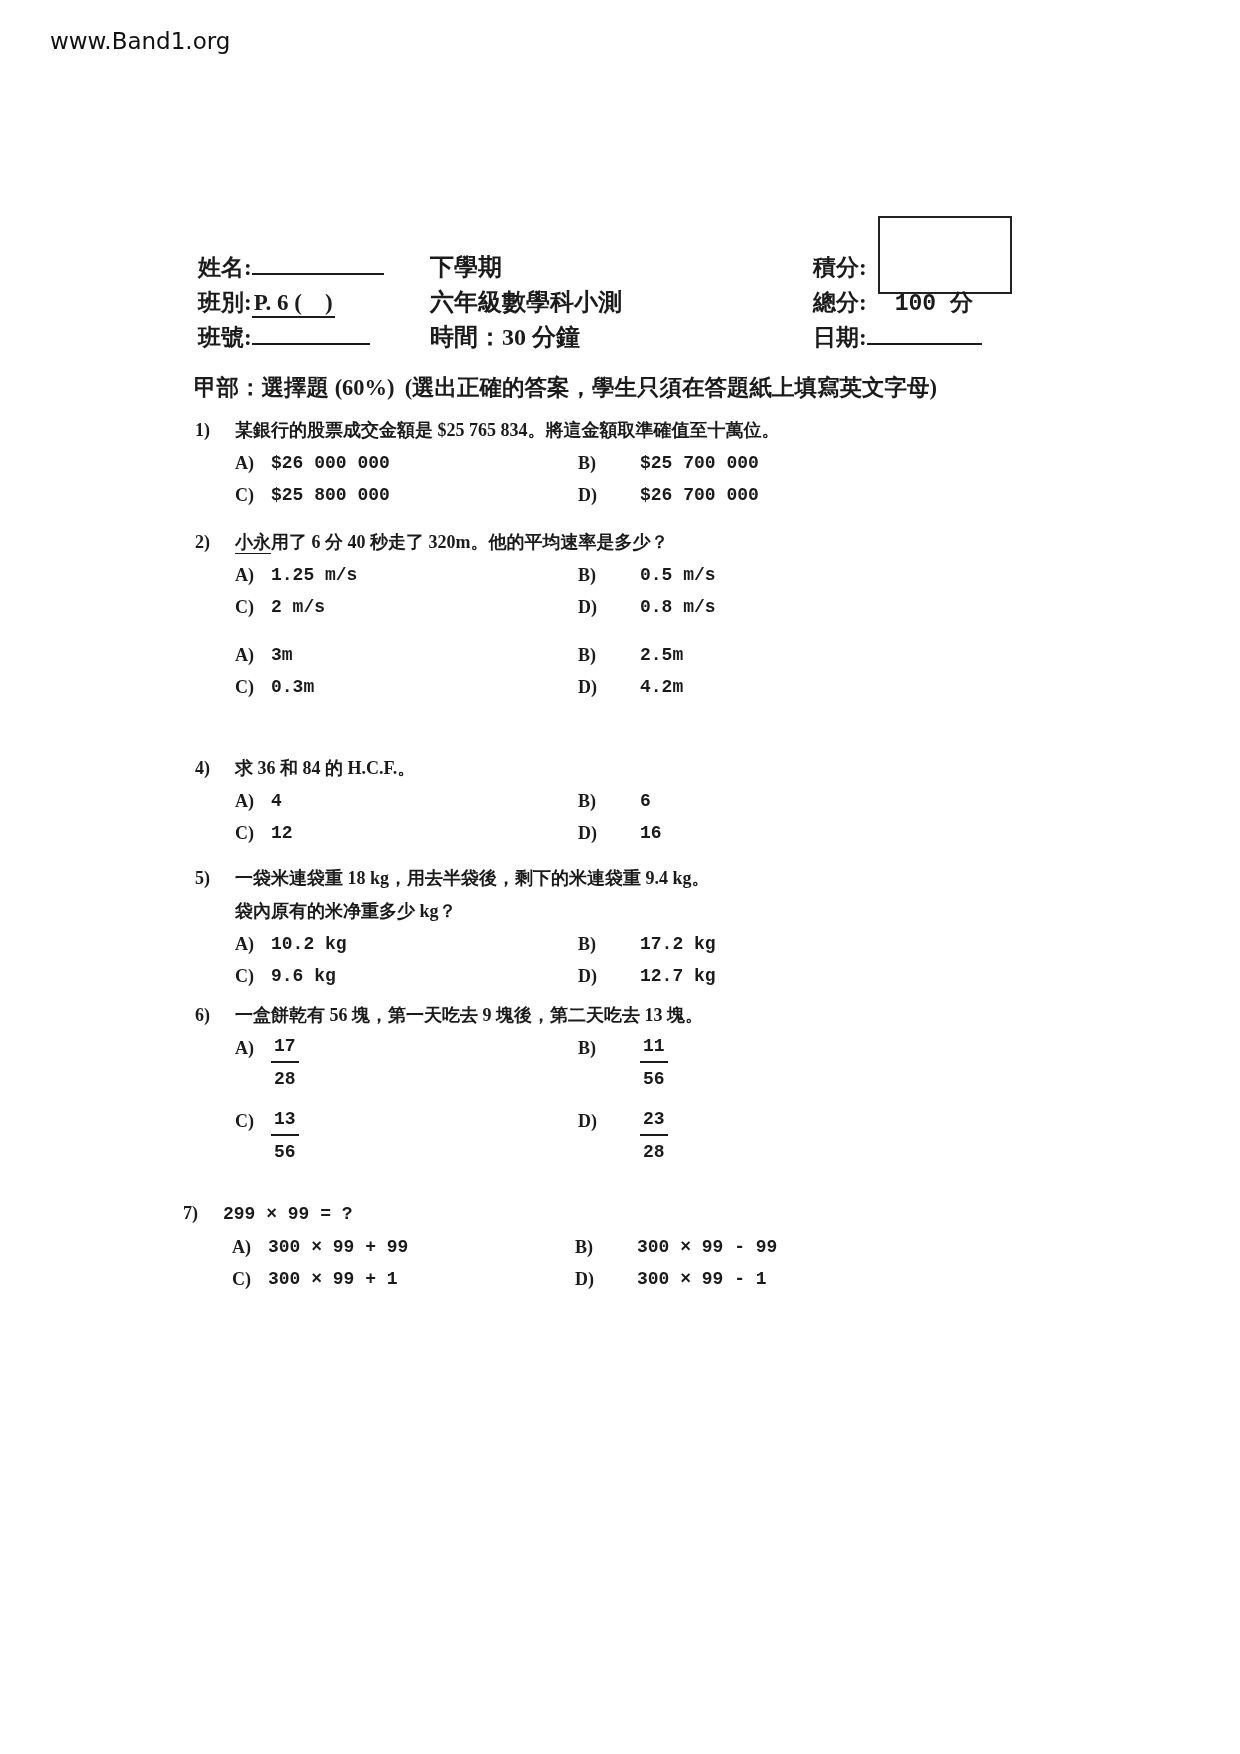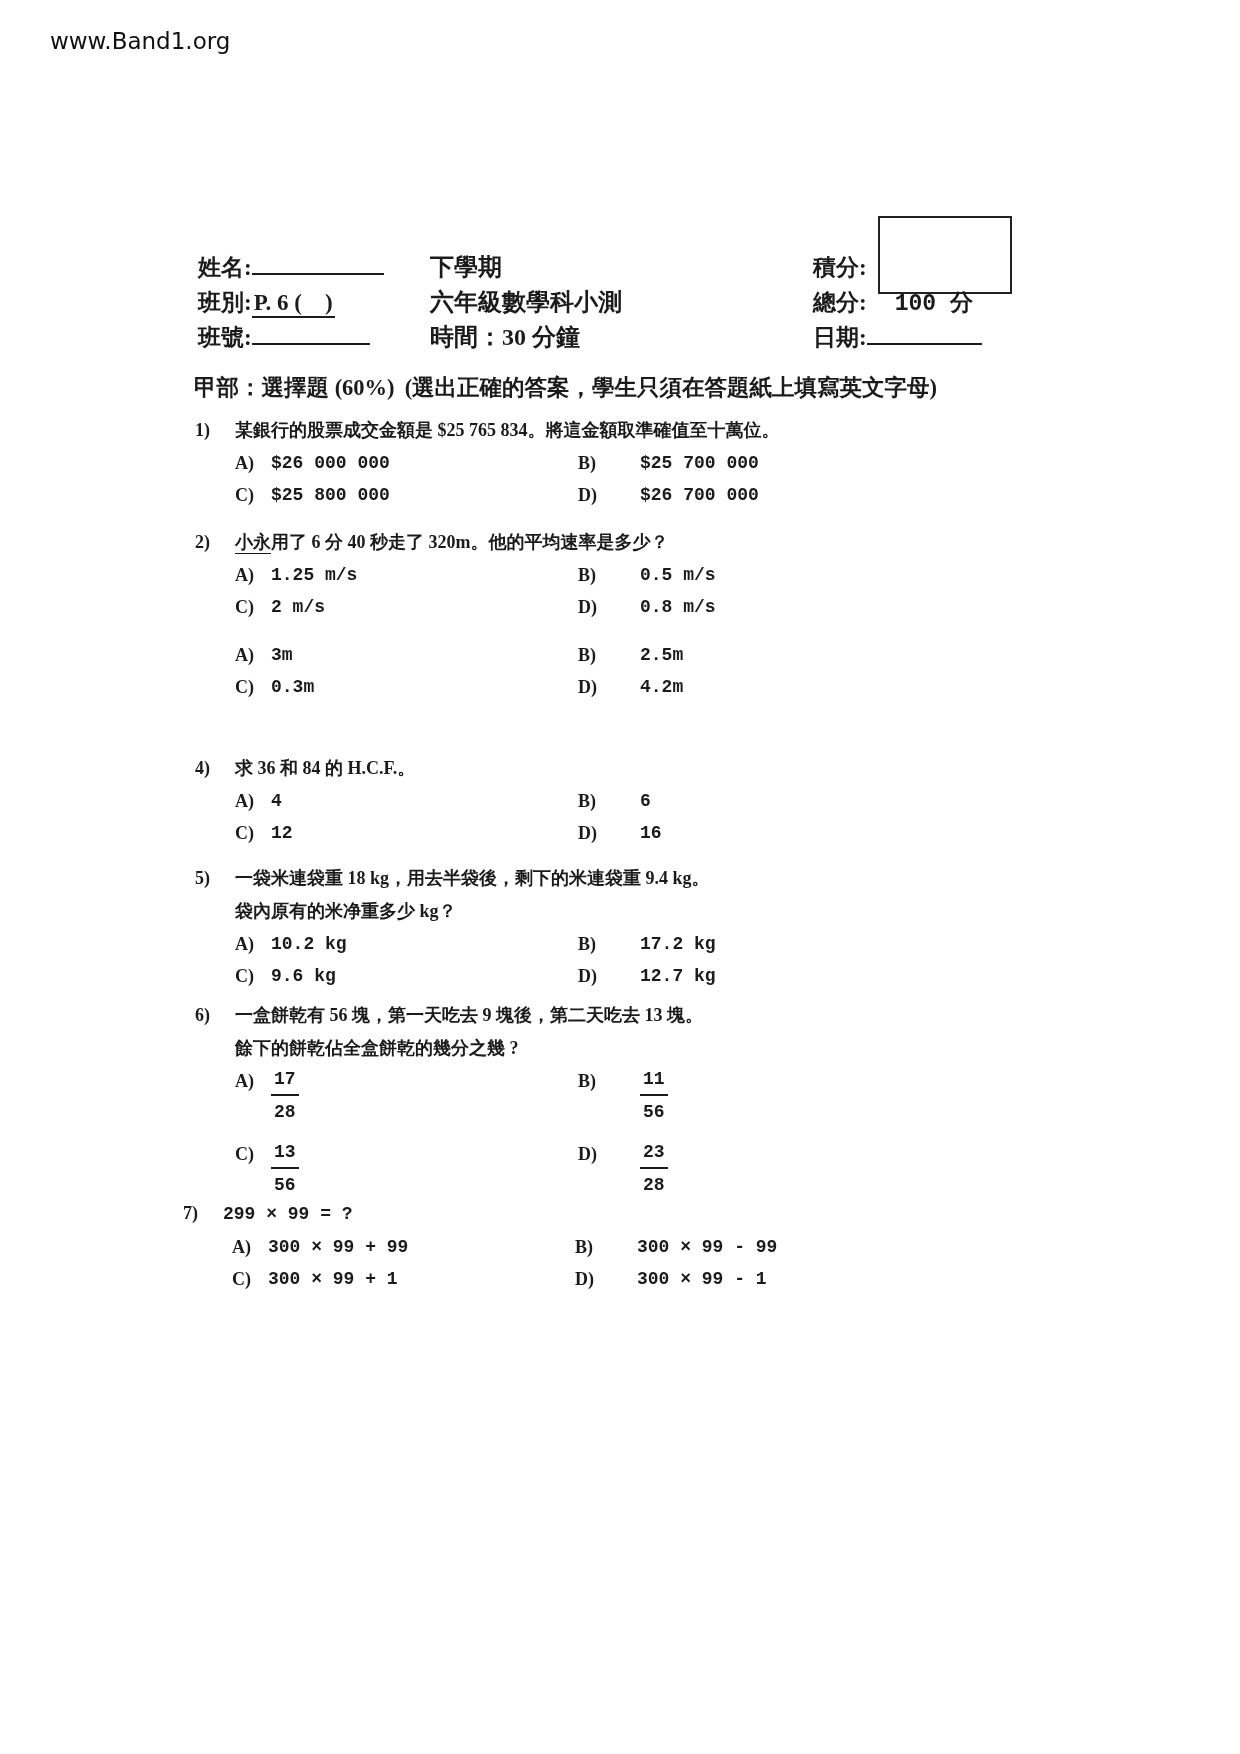--- a/index.html
+++ b/index.html
@@ -210,21 +210,20 @@
           <span class="opt-letter">D)</span>
           <span class="mono">12.7 kg</span>
         </div>
     </div>
   </div>
 
   <div class="q" style="top:1000px;">
     <div class="q-line">
       <span class="q-no">6)</span><span>一盒餅乾有 56 塊，第一天吃去 9 塊後，第二天吃去 13 塊。</span>
     </div>
-    <div class="q-line2">餘下的餅乾佔全盒餅乾的幾分之幾 ?</div>
     <div class="opts fracs">
       <div class="opt">
           <span class="opt-letter">A)</span>
           <span class="frac mono">
             <span class="fnum">17</span>
             <span class="fden">28</span>
           </span>
         </div>
       <div class="opt">
           <span class="opt-letter">B)</span>

